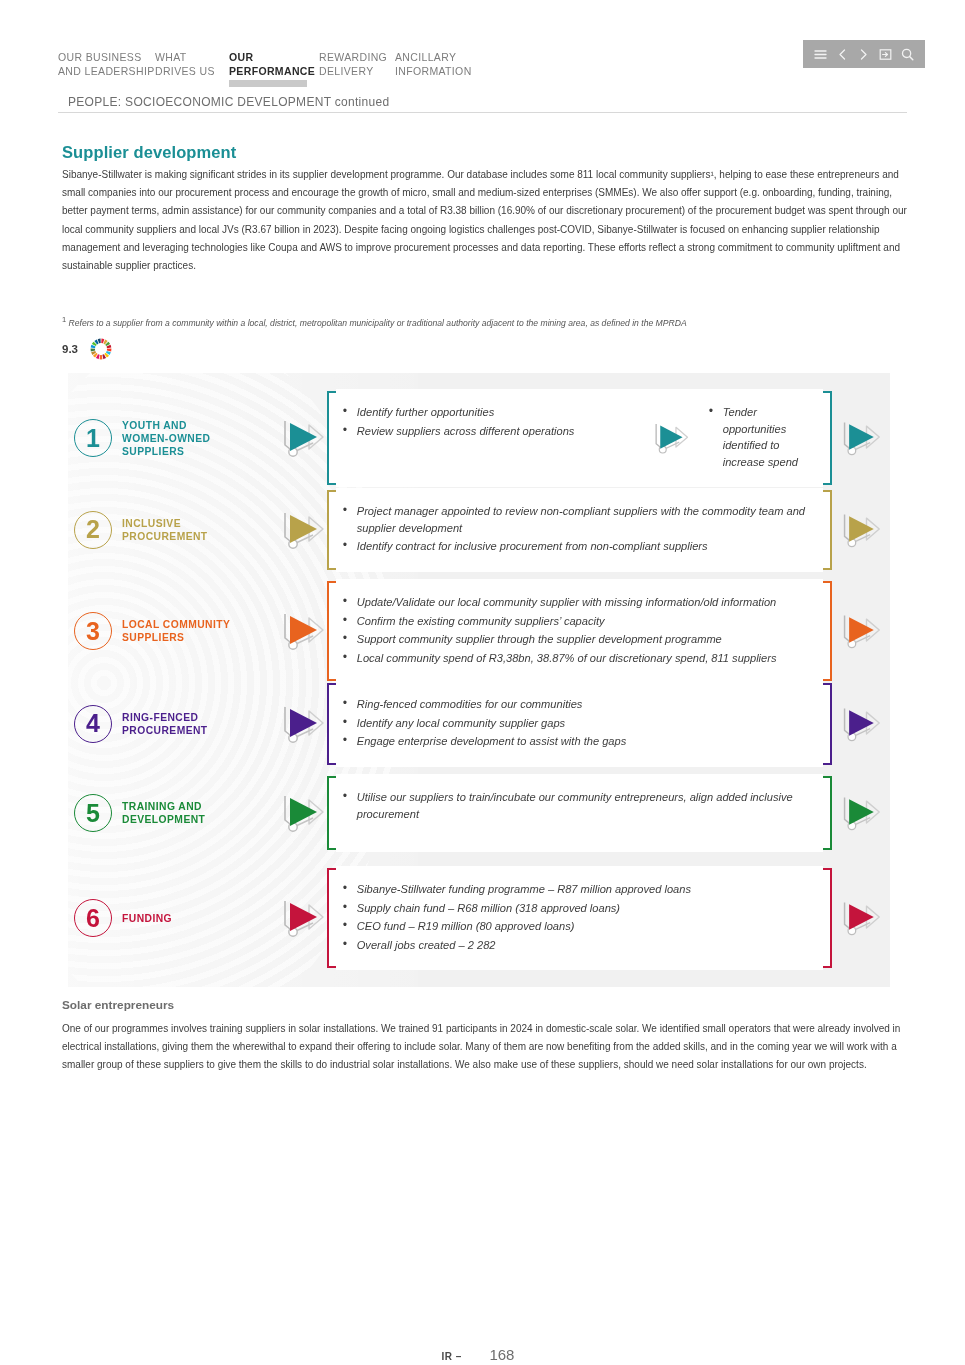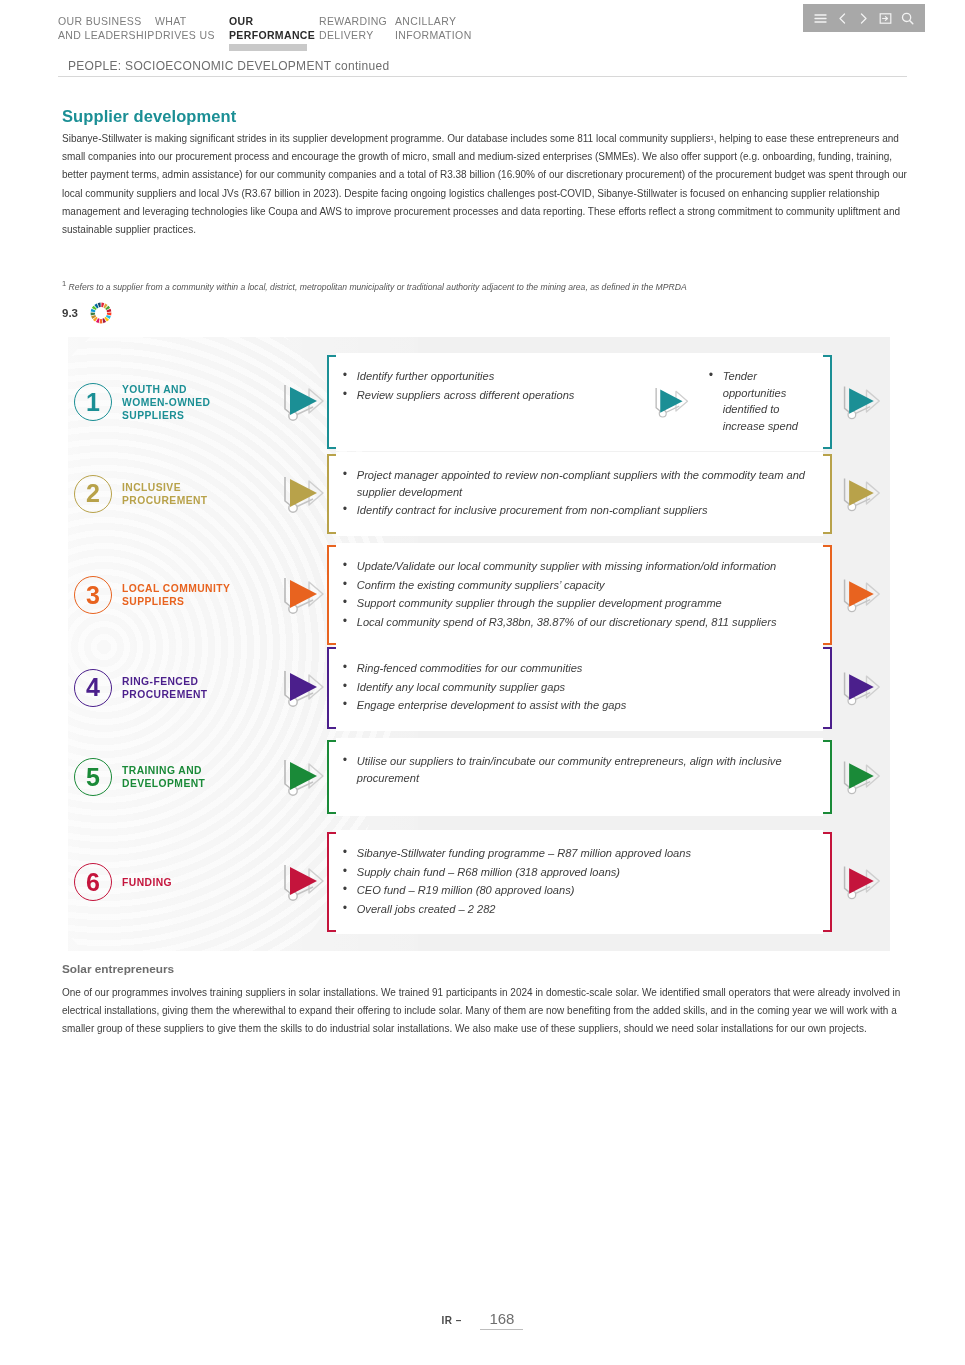--- a/index.html
+++ b/index.html
@@ -3,21 +3,21 @@
 <meta charset="utf-8">
 <style>
   * { box-sizing: border-box; margin: 0; padding: 0; }
   html, body {
     width: 965px; height: 1365px;
     background: #ffffff;
     font-family: "Liberation Sans", sans-serif;
     color: #3b3b3b;
     overflow: hidden;
   }
-  .page { position: relative; width: 965px; height: 961px; }
+  .page { position: relative; width: 965px; height: 961px; margin-top: 36px; }
 
   
   .topnav {
     position: absolute; left: 58px; top: 14px;
     display: flex; gap: 0px; align-items: flex-start;
   }
   .navitem {
     font-size: 10.5px; line-height: 14px; letter-spacing: .35px;
     color: #7d7d7d; text-transform: uppercase; cursor: pointer;
     padding-bottom: 5px; position: relative;
@@ -420,21 +420,21 @@
     <polygon points="30,10 44,22 30,34" fill="none" stroke="#cfcfcf" stroke-width="1.5" stroke-linejoin="round"></polygon>
     <polyline points="17,36 34,28" fill="none" stroke="#c4c4c4" stroke-width="1.4"></polyline>
     <circle cx="14" cy="37" r="4.2" fill="#ffffff" stroke="#bdbdbd" stroke-width="1.4"></circle>
     <polygon points="11,8 38,22 11,36" fill="#1a8a38"></polygon>
   </svg>
           </div>
       <div class="card" style="width:545px; min-height:74px;">
             <div class="card-inner">
           <div style="flex:1">
             <ul class="bul">
-                  <li>Utilise our suppliers to train/incubate our  community entrepreneurs, align with inclusive procurement</li>
+                  <li>Utilise our suppliers to train/incubate our  community entrepreneurs, align added inclusive procurement</li>
                 </ul>
           </div>
         </div>
           </div>
       <div class="right-arrow-slot">
             <svg width="44" height="42" viewBox="0 0 48 46">
     <polyline points="6,6 6,30 16,38" fill="none" stroke="#b9b9b9" stroke-width="1.6" stroke-linejoin="round"></polyline>
     <polygon points="30,10 44,22 30,34" fill="none" stroke="#cfcfcf" stroke-width="1.5" stroke-linejoin="round"></polygon>
     <polyline points="17,36 34,28" fill="none" stroke="#c4c4c4" stroke-width="1.4"></polyline>
     <circle cx="14" cy="37" r="4.2" fill="#ffffff" stroke="#bdbdbd" stroke-width="1.4"></circle>

